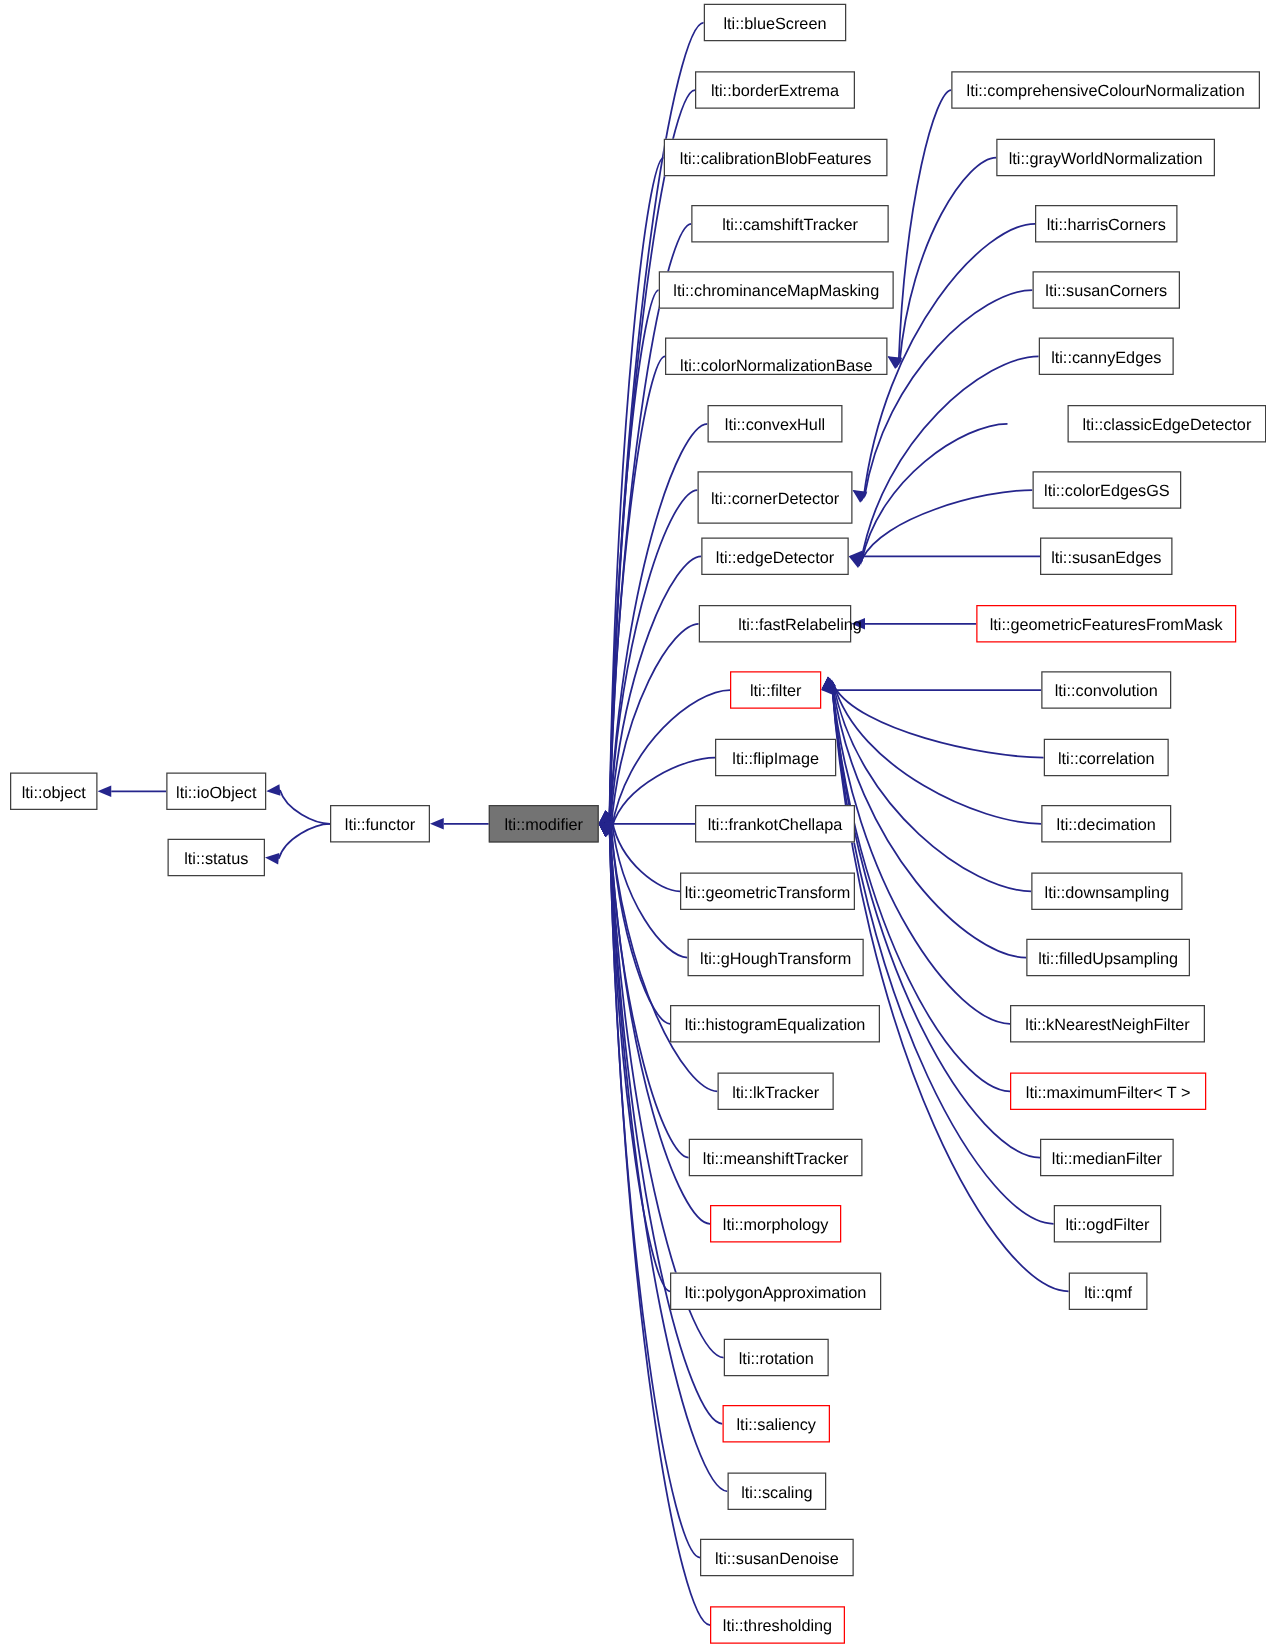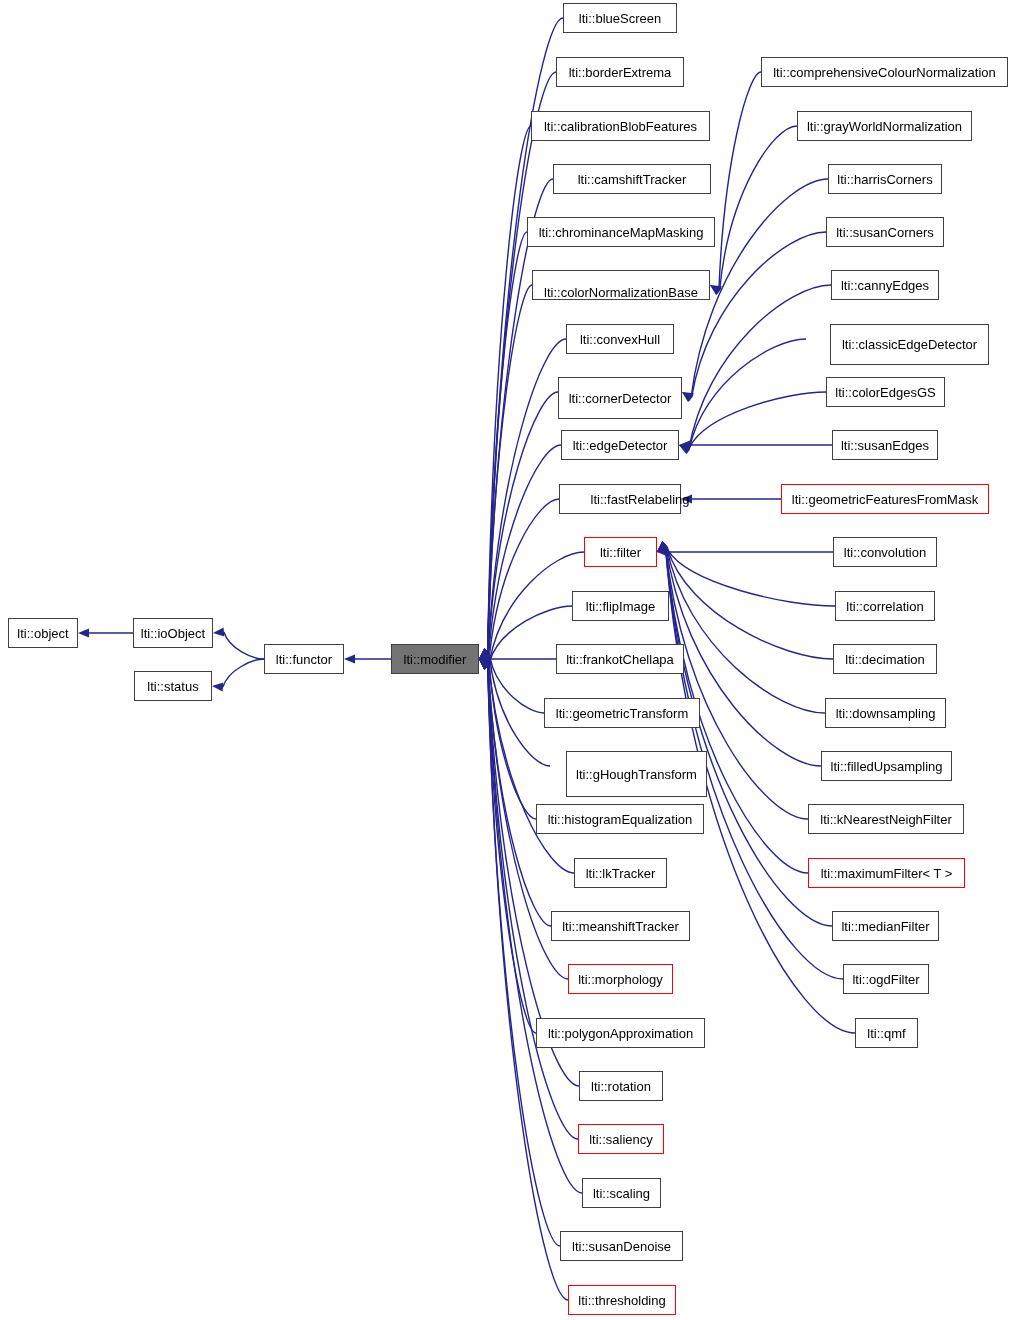--- a/index.html
+++ b/index.html
@@ -211,24 +211,24 @@
       </div>
       <div class="node red" style="left: 584px; top: 537px; width: 73px; height: 30px;">
         <span>lti::filter</span>
       </div>
       <div class="node" style="left: 572px; top: 591px; width: 97px; height: 30px;">
         <span>lti::flipImage</span>
       </div>
       <div class="node" style="left: 556px; top: 644px; width: 128px; height: 30px;">
         <span>lti::frankotChellapa</span>
       </div>
-      <div class="node" style="left: 544px; top: 698px; width: 156px; height: 30px;">
+      <div class="node" style="left: 544px; top: 698px; width: 140px; height: 30px;">
         <span>lti::geometricTransform</span>
       </div>
-      <div class="node" style="left: 550px; top: 751px; width: 141px; height: 46px; margin-left: 16px;">
+      <div class="node" style="left: 550px; top: 751px; width: 141px; height: 30px;">
         <span>lti::gHoughTransform</span>
       </div>
       <div class="node" style="left: 536px; top: 804px; width: 168px; height: 30px;">
         <span>lti::histogramEqualization</span>
       </div>
       <div class="node" style="left: 574px; top: 858px; width: 93px; height: 30px;">
         <span>lti::lkTracker</span>
       </div>
       <div class="node" style="left: 551px; top: 911px; width: 139px; height: 30px;">
         <span>lti::meanshiftTracker</span>
@@ -262,21 +262,21 @@
       </div>
       <div class="node" style="left: 828px; top: 164px; width: 114px; height: 30px;">
         <span>lti::harrisCorners</span>
       </div>
       <div class="node" style="left: 826px; top: 217px; width: 118px; height: 30px;">
         <span>lti::susanCorners</span>
       </div>
       <div class="node" style="left: 831px; top: 270px; width: 108px; height: 30px;">
         <span>lti::cannyEdges</span>
       </div>
-      <div class="node" style="left: 830px; top: 324px; width: 159px; height: 41px;">
+      <div class="node" style="left: 854px; top: 324px; width: 159px; height: 30px;">
         <span>lti::classicEdgeDetector</span>
       </div>
       <div class="node" style="left: 826px; top: 377px; width: 119px; height: 30px;">
         <span>lti::colorEdgesGS</span>
       </div>
       <div class="node" style="left: 832px; top: 430px; width: 106px; height: 30px;">
         <span>lti::susanEdges</span>
       </div>
       <div class="node red" style="left: 781px; top: 484px; width: 208px; height: 30px;">
         <span>lti::geometricFeaturesFromMask</span>

